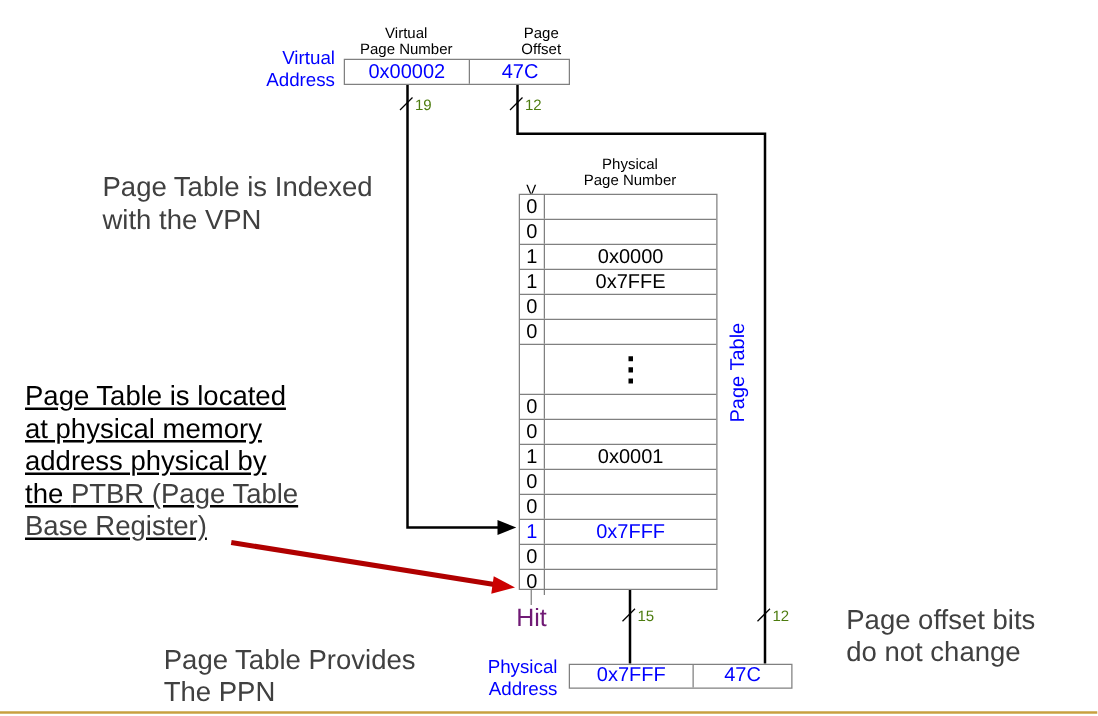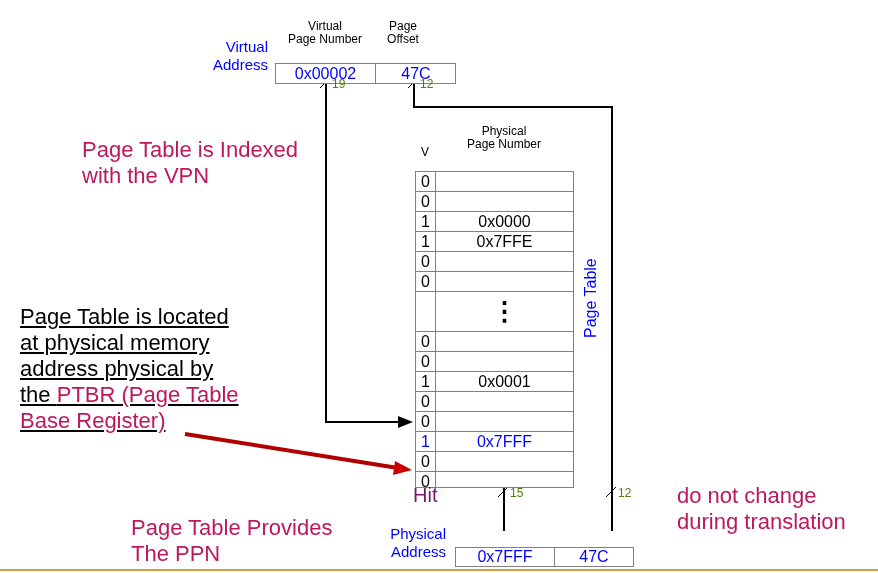--- a/index.html
+++ b/index.html
@@ -1,22 +1,22 @@
 <!DOCTYPE html>
 <html><head>
 <meta charset="utf-8">
 <style>
   html, body { margin:0; padding:0; background:#ffffff; }
   body { width:878px; height:573px; position:relative; overflow:hidden; font-family:"Liberation Sans", sans-serif; }
   .abs { position:absolute; white-space:nowrap; }
   .lbl-sm { font-size:12px; color:#000; text-align:center; line-height:13px; }
-  .red { color:#be185d; }
+  .red { color:#404040; }
   .big { font-size:22px; line-height:26px; }
   .addr-label { font-size:15px; line-height:18px; color:#0000ff; text-align:right; }
-  .box { position:absolute; border:1px solid #808080; box-sizing:border-box; background:#fff;margin-top:16px; }
+  .box { position:absolute; border:1px solid #808080; box-sizing:border-box; background:#fff; }
   .cell { position:absolute; top:0; height:100%; display:flex; align-items:center; justify-content:center; font-size:16px; color:#0000ff; }
   svg { position:absolute; left:0; top:0; }
   .pt-row { position:absolute; left:0; width:100%; border-bottom:1px solid #808080; box-sizing:border-box; }
   .pt-v { position:absolute; left:0; top:0; width:20px; height:100%; border-right:1px solid #808080; box-sizing:border-box; display:flex; align-items:center; justify-content:center; font-size:16px; color:#000; }
   .pt-ppn { position:absolute; left:20px; right:0; top:0; height:100%; display:flex; align-items:center; justify-content:center; font-size:16px; color:#000; }
   .hl .pt-v, .hl .pt-ppn { color:#0000ff; }
   .bits { font-size:12px; color:#4d7c0f; }
   .vlabel { font-size:16px; color:#0000ff; transform:rotate(-90deg); transform-origin:left top; }
 </style>
 </head>
@@ -44,21 +44,21 @@
 </svg>
 
 <div class="abs addr-label" style="left:200px; top:38px; width:68px;">
   <div>Virtual</div>
   <div>Address</div>
 </div>
 <div class="abs lbl-sm" style="left:275px; top:20px; width:100px;">
   <div>Virtual</div>
   <div>Page Number</div>
 </div>
-<div class="abs lbl-sm" style="left:363px; top:20px; width:80px;">
+<div class="abs lbl-sm" style="left:393px; top:20px; width:80px;">
   <div>Page</div>
   <div>Offset</div>
 </div>
 <div class="box" style="left:275px; top:47px; width:181px; height:21px;">
   <div class="cell" style="left:0; width:100px; border-right:1px solid #808080; box-sizing:border-box;">0x00002</div>
   <div class="cell" style="left:100px; width:80px;">47C</div>
 </div>
 <div class="abs bits" style="left:332px; top:77px;">19</div>
 <div class="abs bits" style="left:420px; top:77px;">12</div>
 
@@ -162,15 +162,15 @@
   <div><span>the </span><span class="red">PTBR (Page Table</span></div>
   <div class="red">Base Register)</div>
 </div>
 
 <div class="abs big red" style="left:131px; top:515px;">
   <div>Page Table Provides</div>
   <div>The PPN</div>
 </div>
 
 <div class="abs big red" style="left:677px; top:483px;">
+  <div>Page offset bits</div>
   <div>do not change</div>
-  <div>during translation</div>
 </div>
 
 </body></html>

